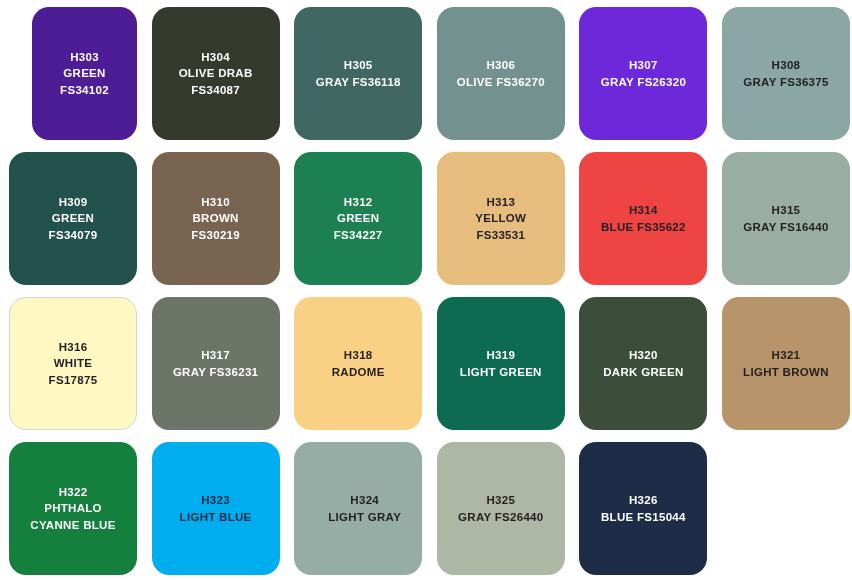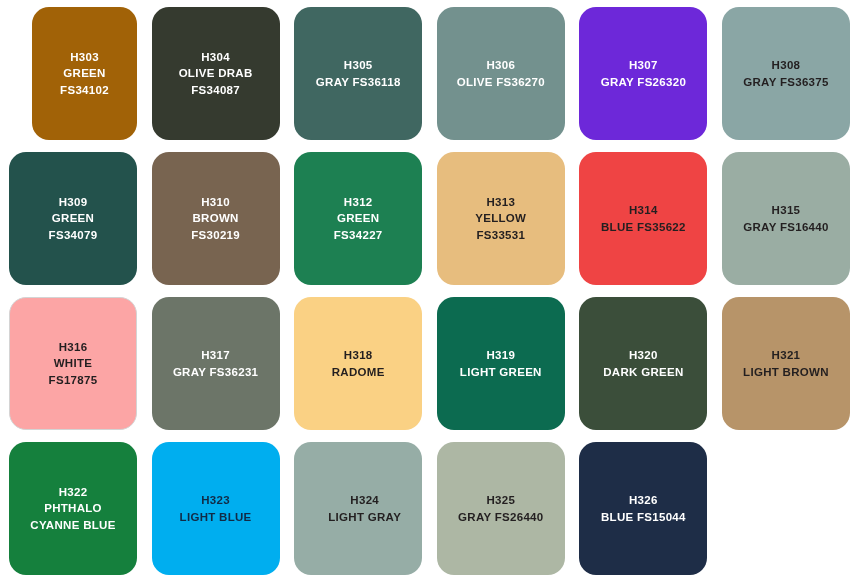--- a/index.html
+++ b/index.html
@@ -50,21 +50,21 @@
     color: #231f20;
   }
   .swatch.navy-text .swatch-line {
     color: #112b46;
   }
 </style>
 </head>
 <body>
 
 <div id="swatch-grid">
-    <div class="swatch light-text" style="background: #a16207; margin-left: 23px;">
+    <div class="swatch light-text" style="background: #4c1d95; margin-left: 23px;">
       <div class="swatch-line">H303</div>
       <div class="swatch-line">GREEN</div>
       <div class="swatch-line">FS34102</div>
     </div>
     <div class="swatch light-text" style="background: rgb(53, 58, 47); justify-content: center;">
       <div class="swatch-line">H304</div>
       <div class="swatch-line">OLIVE DRAB</div>
       <div class="swatch-line">FS34087</div>
     </div>
     <div class="swatch light-text" style="background: rgb(64, 103, 97);">
@@ -104,21 +104,21 @@
       <div class="swatch-line">FS33531</div>
     </div>
     <div class="swatch dark-text" style="background: #ef4444;">
       <div class="swatch-line">H314</div>
       <div class="swatch-line">BLUE FS35622</div>
     </div>
     <div class="swatch dark-text" style="background: rgb(154, 173, 163);">
       <div class="swatch-line">H315</div>
       <div class="swatch-line">GRAY FS16440</div>
     </div>
-    <div class="swatch dark-text bordered" style="background: #fca5a5;">
+    <div class="swatch dark-text bordered" style="background: #fef9c3;">
       <div class="swatch-line">H316</div>
       <div class="swatch-line">WHITE</div>
       <div class="swatch-line">FS17875</div>
     </div>
     <div class="swatch light-text" style="background: rgb(108, 117, 104);">
       <div class="swatch-line">H317</div>
       <div class="swatch-line">GRAY FS36231</div>
     </div>
     <div class="swatch dark-text" style="background: rgb(250, 209, 132);">
       <div class="swatch-line">H318</div>

